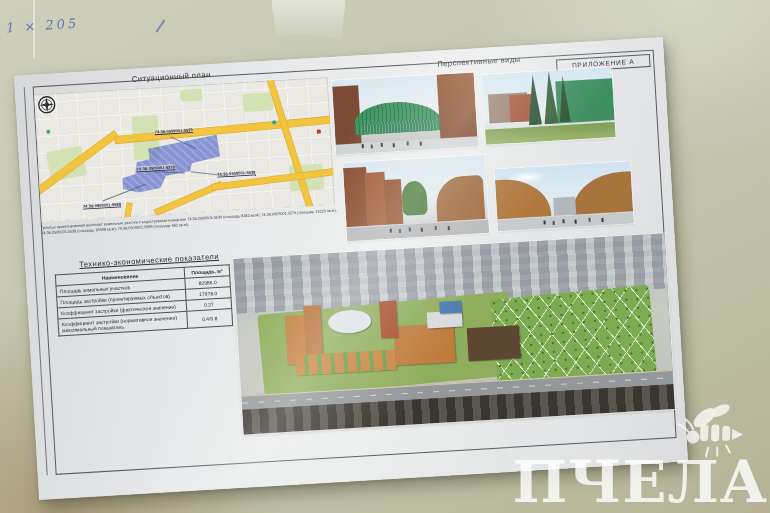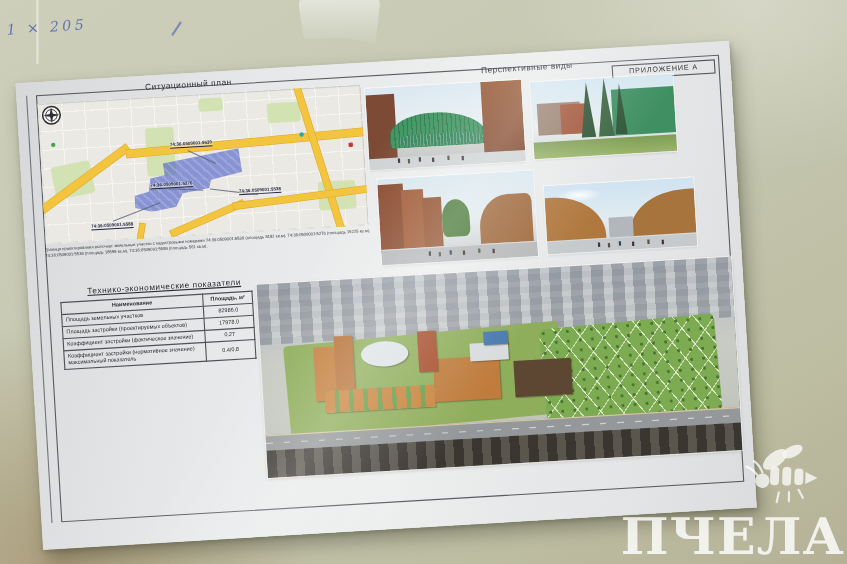--- a/index.html
+++ b/index.html
@@ -94,21 +94,21 @@
       background-size:11px 9px,auto,auto;}
   .ab{position:absolute;box-shadow:1px 1px 1px rgba(40,35,25,.35);}
   .road-strip{position:absolute;left:0;top:78%;width:100%;height:8%;background:#95989a;border-top:1px solid #d8c89e;
       background-image:repeating-linear-gradient(90deg,rgba(255,255,255,.55) 0 6px,transparent 6px 16px);
       background-position:0 50%;background-size:100% 1px;background-repeat:repeat-x;}
   .city-bottom{position:absolute;left:0;top:86%;width:100%;height:14%;background:#5a564e;
       background-image:repeating-linear-gradient(90deg,rgba(25,23,20,.5) 0 9px,transparent 9px 17px);}
 
   
   .watermark-text{position:absolute;right:2px;bottom:2px;font-family:"DejaVu Serif",serif;font-weight:bold;
-      font-size:46px;line-height:1;color:rgba(255,255,255,.82);letter-spacing:1px;}
+      font-size:58px;line-height:1;color:rgba(255,255,255,.82);letter-spacing:1px;}
   .bee{position:absolute;right:16px;bottom:56px;transform:rotate(-14deg);opacity:.85;}
 </style>
 </head>
 <body>
 
 <div class="scene">
   <div class="wall-shade"></div>
   <div class="wall-shine"></div>
   <div class="wall-seam"></div>
   <div class="tape"></div>

